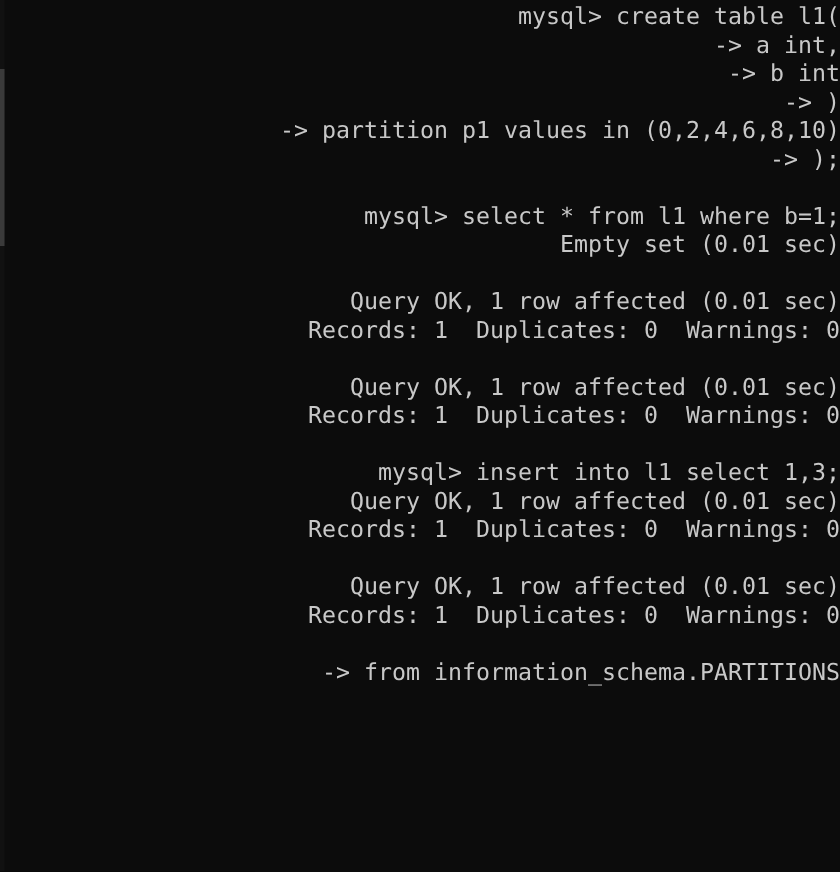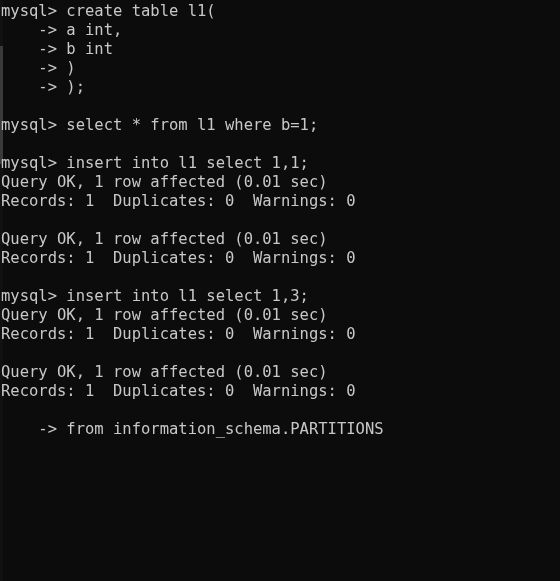--- a/index.html
+++ b/index.html
@@ -8,20 +8,21 @@
     padding: 0;
     background: #0a0a0a;
   }
   #terminal {
     position: relative;
     width: 560px;
     height: 581px;
     background: #0c0c0c;
     overflow: hidden;
     font-family: "DejaVu Sans Mono", "Liberation Mono", monospace;
+    text-align: right;
   }
   #scrollbar-track {
     position: absolute;
     left: 0;
     top: 0;
     width: 3px;
     height: 581px;
     background: #111111;
   }
   #scrollbar-thumb {
@@ -60,25 +61,26 @@
 
   <div id="scrollbar-track" style="background: rgb(17, 17, 17);">
     <div id="scrollbar-thumb" style="background: rgb(58, 58, 58);"></div>
   </div>
 
   <div id="console">
       <div class="line command">mysql&gt; create table l1(</div>
       <div class="line command">    -&gt; a int,</div>
       <div class="line command">    -&gt; b int</div>
       <div class="line command">    -&gt; )</div>
+      <div class="line command">    -&gt; partition p1 values in (0,2,4,6,8,10)</div>
       <div class="line command">    -&gt; );</div>
       <div class="line blank"> </div>
       <div class="line command">mysql&gt; select * from l1 where b=1;</div>
+      <div class="line result">Empty set (0.01 sec)</div>
       <div class="line blank"> </div>
-      <div class="line command">mysql&gt; insert into l1 select 1,1;</div>
       <div class="line result">Query OK, 1 row affected (0.01 sec)</div>
       <div class="line result">Records: 1  Duplicates: 0  Warnings: 0</div>
       <div class="line blank"> </div>
       <div class="line result">Query OK, 1 row affected (0.01 sec)</div>
       <div class="line result">Records: 1  Duplicates: 0  Warnings: 0</div>
       <div class="line blank"> </div>
       <div class="line command">mysql&gt; insert into l1 select 1,3;</div>
       <div class="line result">Query OK, 1 row affected (0.01 sec)</div>
       <div class="line result">Records: 1  Duplicates: 0  Warnings: 0</div>
       <div class="line blank"> </div>

